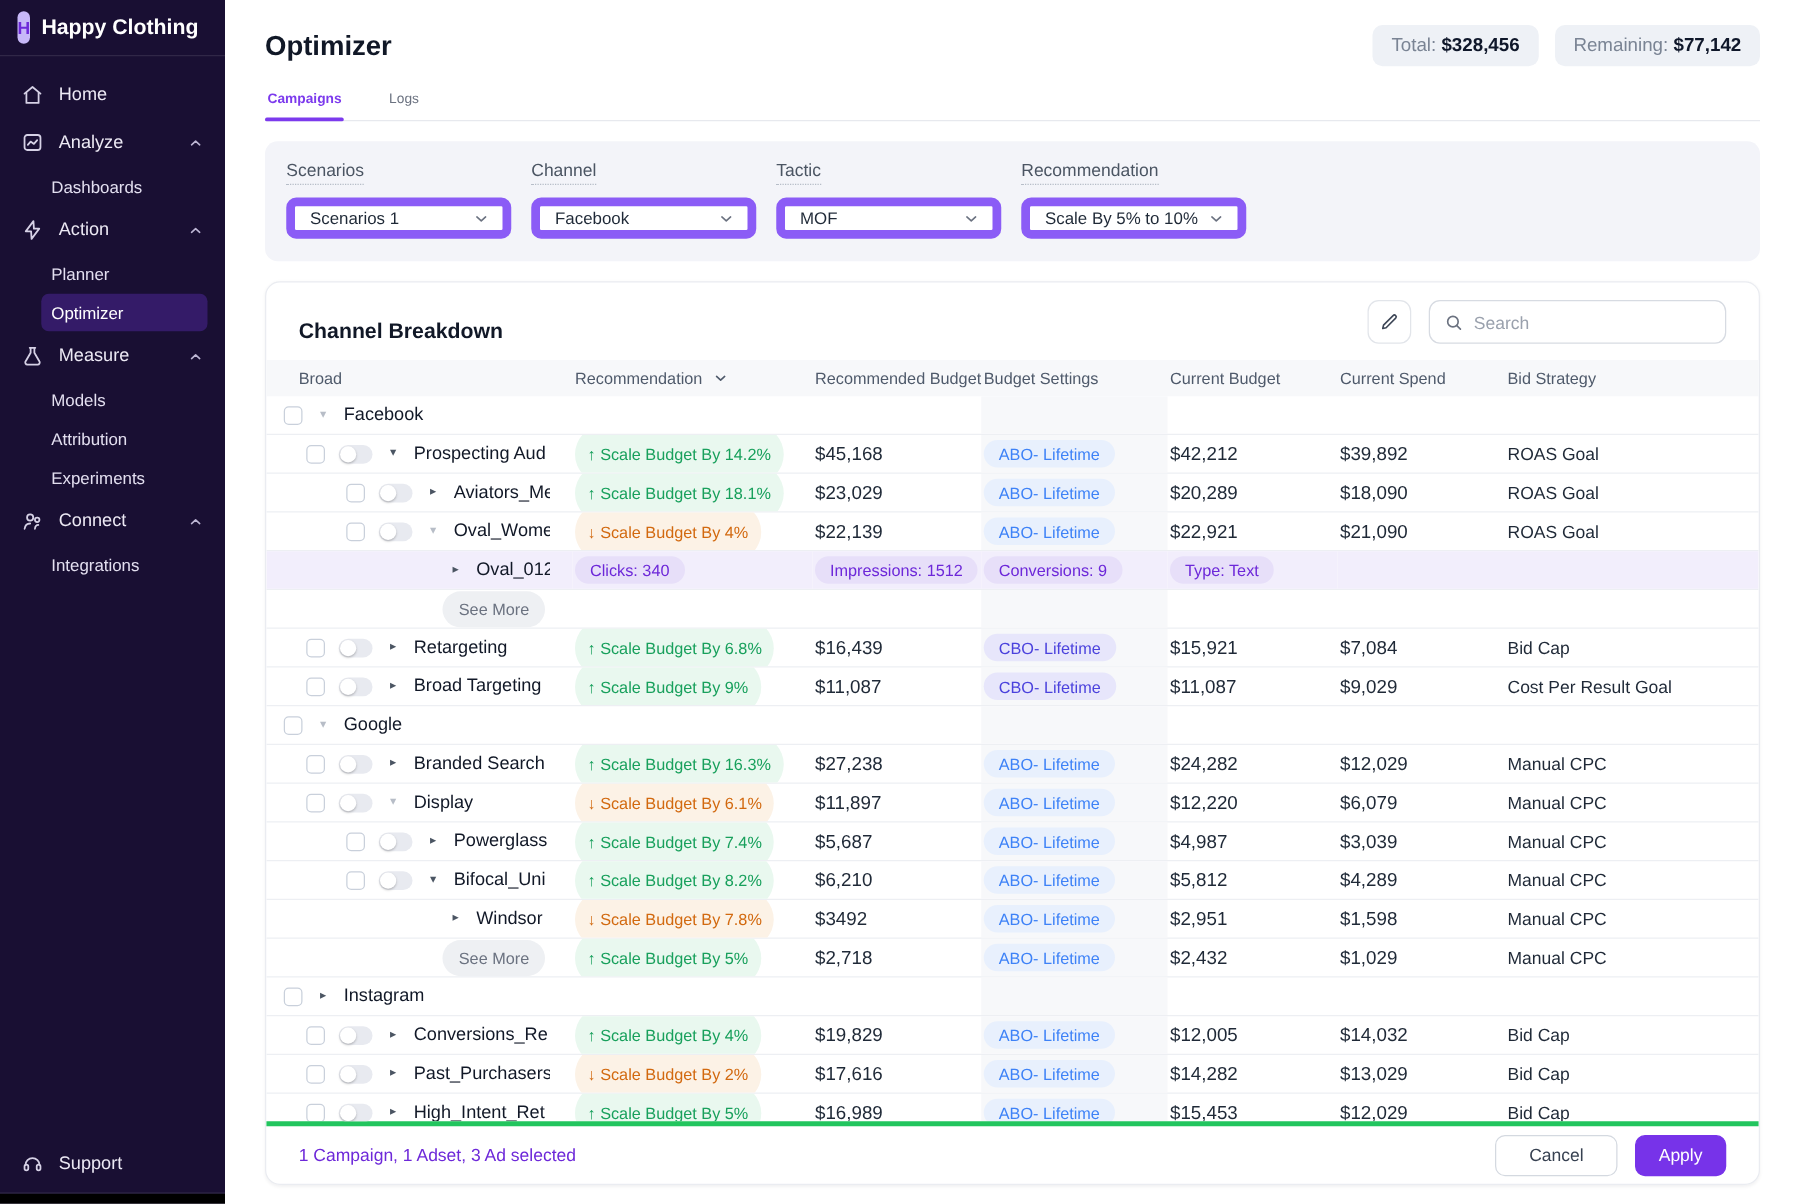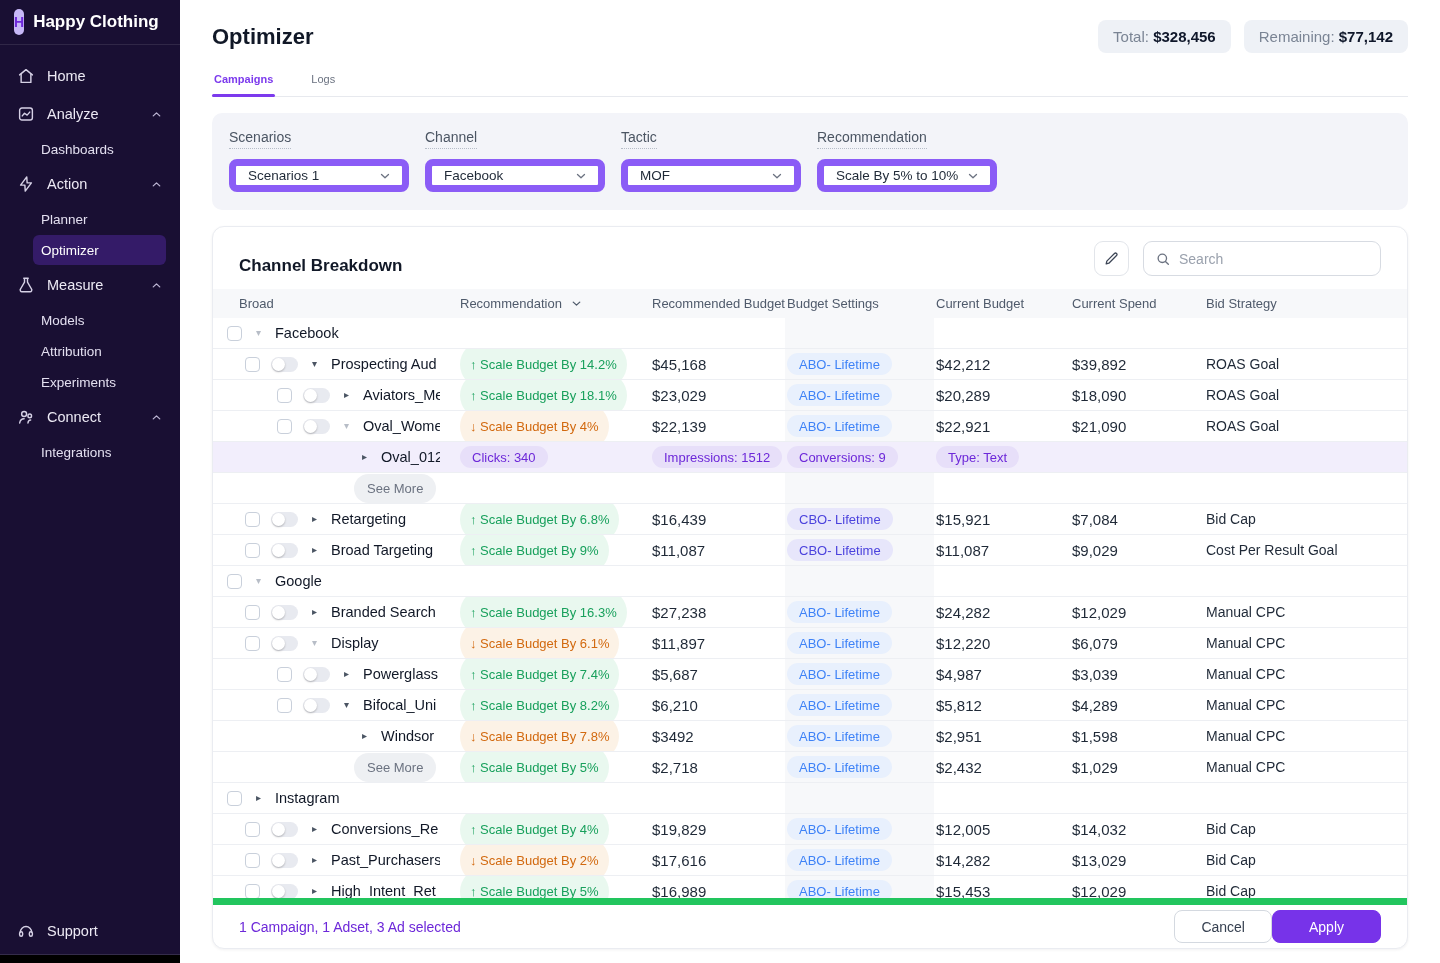--- a/index.html
+++ b/index.html
@@ -98,27 +98,27 @@
   .pill.up   { color:#18a05c; background:#e9f8ef; }
   .pill.down { color:#d2690f; background:#fcf2e6; }
   .pill.abo  { color:#3e82f7; background:#e8f0fd; padding:3.5px 12px; }
   .pill.cbo  { color:#4b42dd; background:#e7e6fb; padding:3.5px 12px; }
   .pill.metric { color:#6d28d9; background:#e7dff9; padding:3.5px 12px; }
   .see-more { color:#6b7280; background:#eef0f3; padding:7px 13px; border-radius:999px;
     font-size:13px; cursor:pointer; flex:none; }
   .num { font-size:15px; color:#1f2937; }
   .bid { font-size:14px; color:#1f2937; }
 
-  .card-footer { flex:none; height:50px; border-top:7px solid #22c55e; display:flex;
-    align-items:center; padding:0 26px; }
+  .card-footer { flex:none; height:50px; border-top:4px solid #22c55e; display:flex;
+    align-items:center; padding:0 26px; gap:14px; }
   .selection-text { flex:1; font-size:14px; color:#6d28d9; }
   .btn { height:33px; border-radius:8px; font-size:14px; display:flex; align-items:center;
     padding:0 26px; cursor:pointer; font-family:"Liberation Sans", sans-serif; }
   .btn.cancel { background:#fff; border:1px solid #d4d9e0; color:#374151; }
-  .btn.apply  { background:#7733e9; border:1px solid #7733e9; color:#fff; padding:0 36px; }
+  .btn.apply  { background:#7733e9; border:1px solid #7733e9; color:#fff; padding:0 18px; }
 </style>
 </head>
 <body>
 
 <div class="app">
   <aside class="sidebar">
     <div class="brand">
       <div class="brand-avatar">H</div>
       <div class="brand-name">Happy Clothing</div>
       <svg class="chev" viewBox="0 0 24 24" fill="none" stroke="#cfc9e2" stroke-width="2.4" stroke-linecap="round" stroke-linejoin="round" width="13" height="13">

